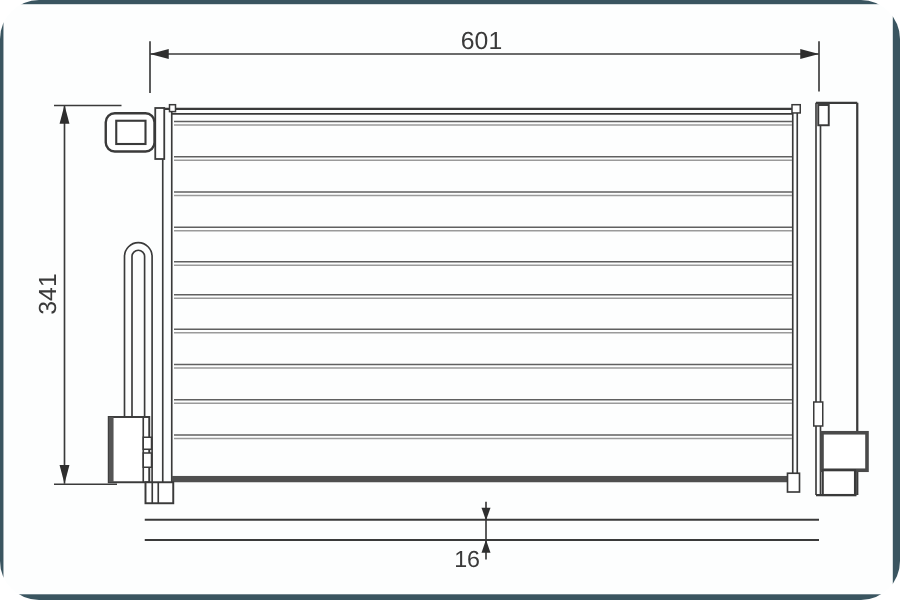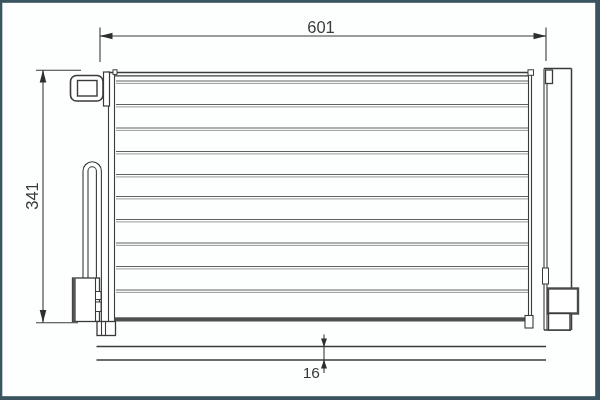--- a/index.html
+++ b/index.html
@@ -1,18 +1,18 @@
 <!DOCTYPE html>
 <html><head>
 <meta charset="utf-8">
 <style>
   html,body { margin:0; padding:0; background:#ffffff; }
   #screen {
     position:relative; width:600px; height:400px; background:#fdfefe;
-    font-family:"Liberation Sans", sans-serif; overflow:hidden;
+    font-family:"Liberation Sans", sans-serif; overflow:hidden;border-radius:26px;
   }
   svg { display:block; }
   .ln   { stroke:#3a3a3a; stroke-width:1.1; fill:none; }
   .ln-th{ stroke:#3a3a3a; stroke-width:1.5; fill:none; }
   .ln-lt{ stroke:#9a9a9a; stroke-width:1;  fill:none; }
   .ln-md{ stroke:#606060; stroke-width:1;  fill:none; }
   .wh   { fill:#ffffff; }
   .arrow{ fill:#2e2e2e; stroke:none; }
   .dimtext { fill:#3a3a3a; font-size:16.5px; font-family:"Liberation Sans", sans-serif; }
   .dimtext-sm { fill:#3a3a3a; font-size:15.5px; font-family:"Liberation Sans", sans-serif; }

